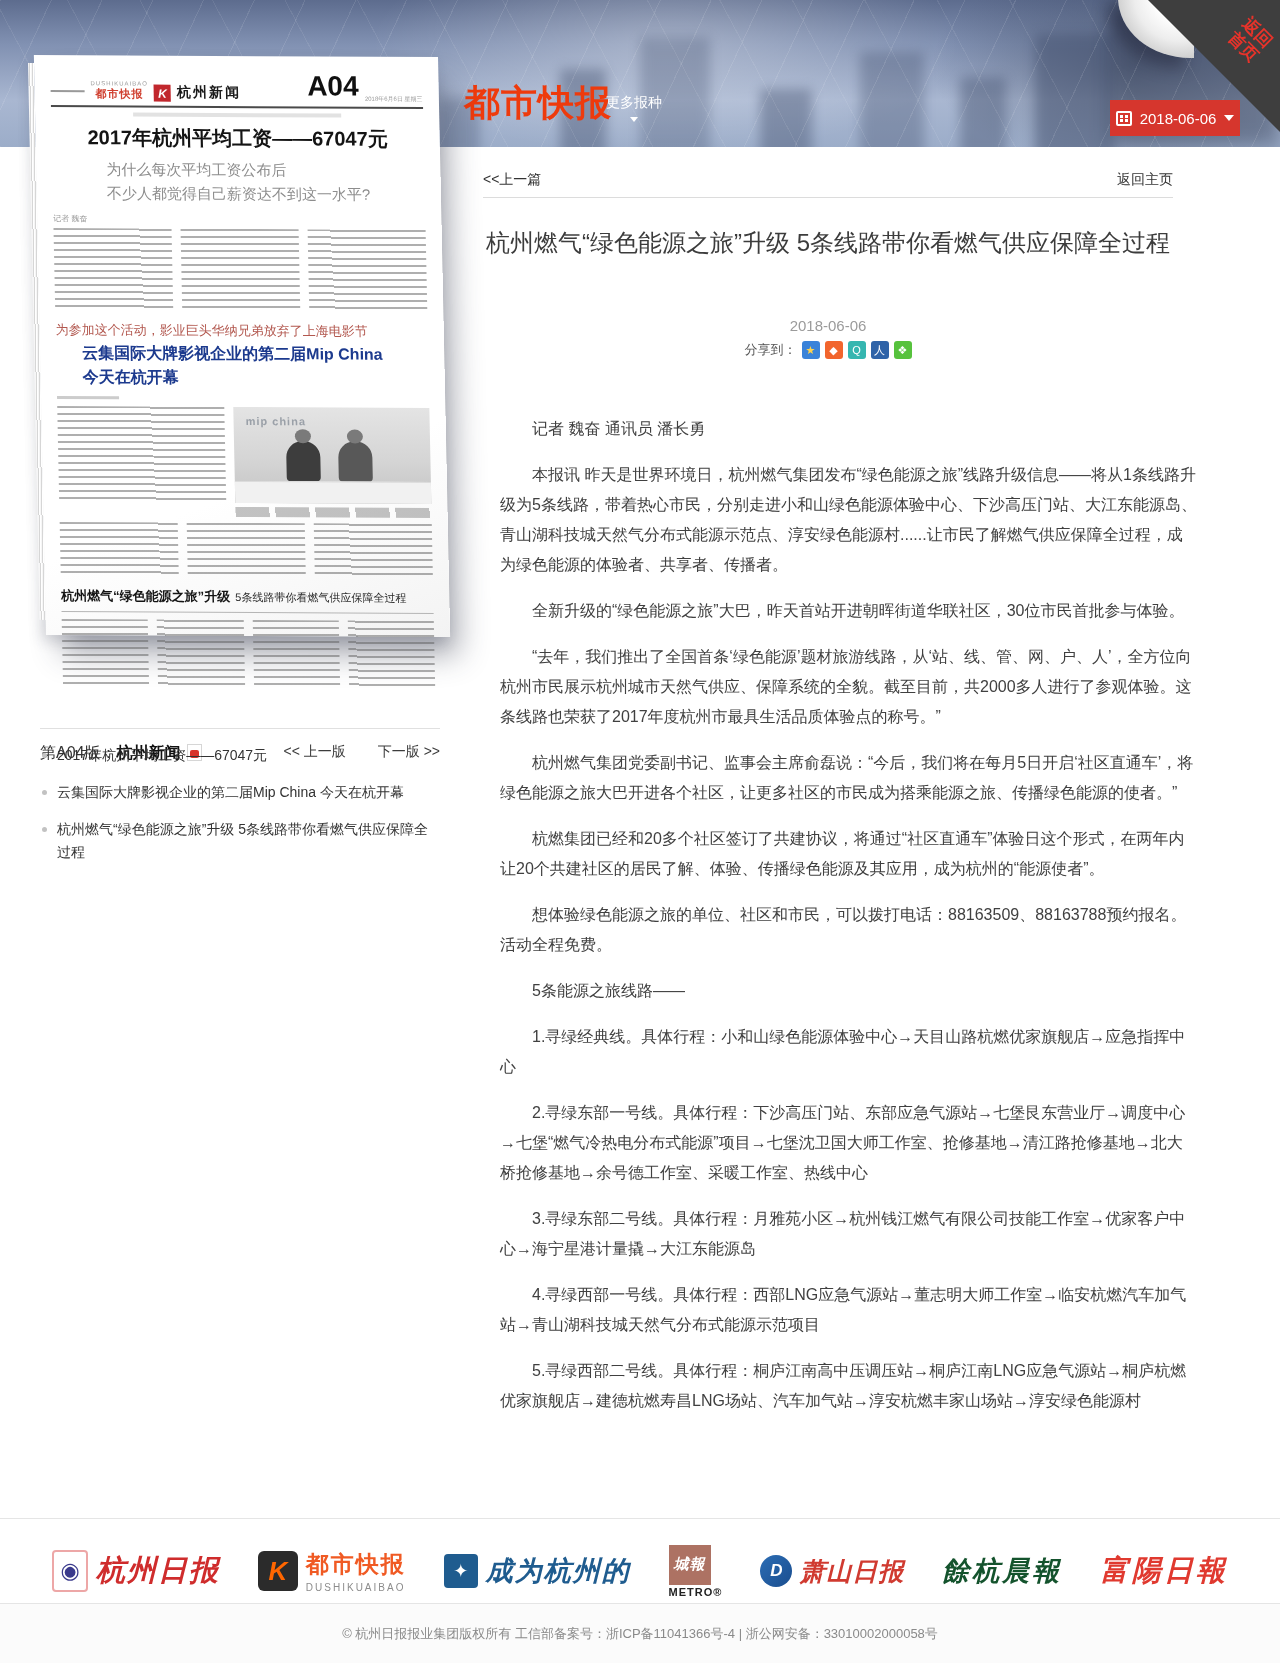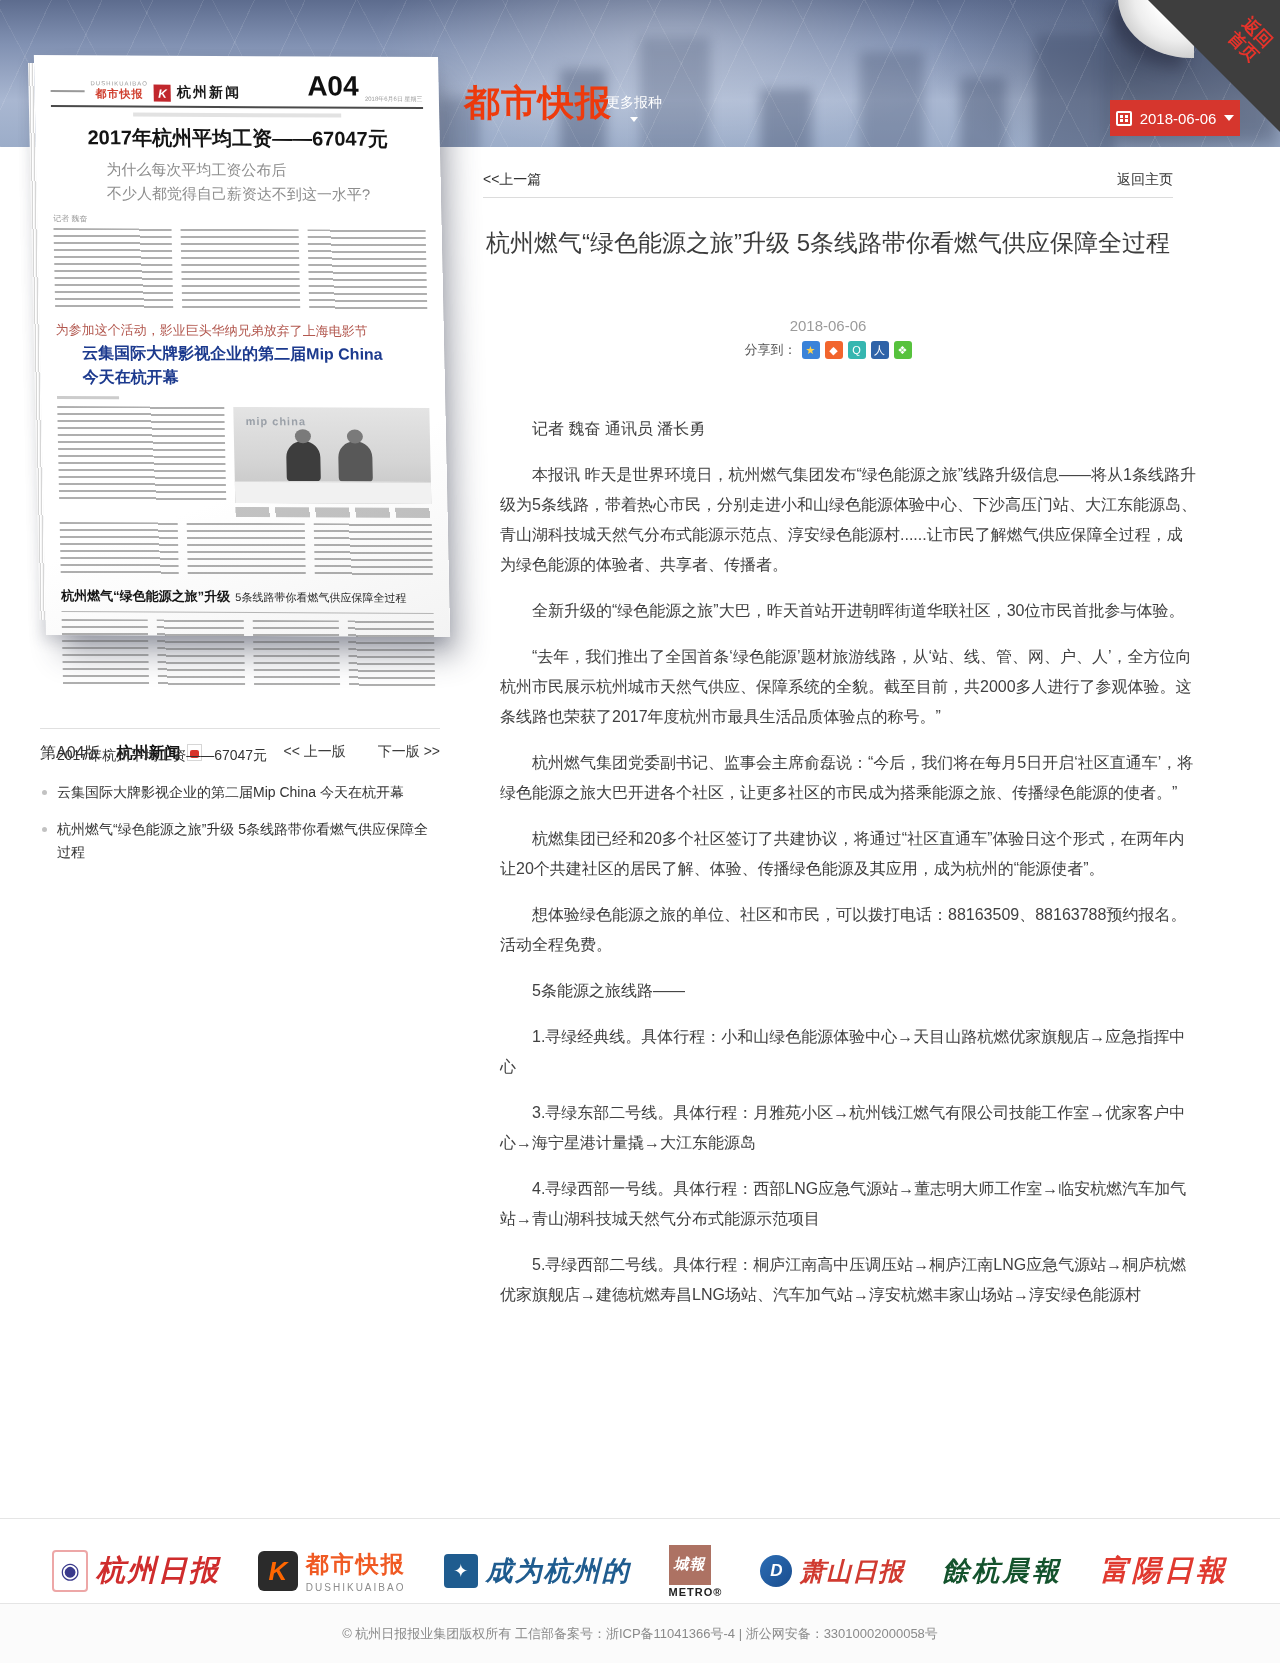--- a/index.html
+++ b/index.html
@@ -274,20 +274,21 @@
 <div class="article-body">
   <p>记者 魏奋 通讯员 潘长勇</p>
   <p>本报讯 昨天是世界环境日，杭州燃气集团发布“绿色能源之旅”线路升级信息——将从1条线路升级为5条线路，带着热心市民，分别走进小和山绿色能源体验中心、下沙高压门站、大江东能源岛、青山湖科技城天然气分布式能源示范点、淳安绿色能源村......让市民了解燃气供应保障全过程，成为绿色能源的体验者、共享者、传播者。</p>
   <p>全新升级的“绿色能源之旅”大巴，昨天首站开进朝晖街道华联社区，30位市民首批参与体验。</p>
   <p>“去年，我们推出了全国首条‘绿色能源’题材旅游线路，从‘站、线、管、网、户、人’，全方位向杭州市民展示杭州城市天然气供应、保障系统的全貌。截至目前，共2000多人进行了参观体验。这条线路也荣获了2017年度杭州市最具生活品质体验点的称号。”</p>
   <p>杭州燃气集团党委副书记、监事会主席俞磊说：“今后，我们将在每月5日开启‘社区直通车’，将绿色能源之旅大巴开进各个社区，让更多社区的市民成为搭乘能源之旅、传播绿色能源的使者。”</p>
   <p>杭燃集团已经和20多个社区签订了共建协议，将通过“社区直通车”体验日这个形式，在两年内让20个共建社区的居民了解、体验、传播绿色能源及其应用，成为杭州的“能源使者”。</p>
   <p>想体验绿色能源之旅的单位、社区和市民，可以拨打电话：88163509、88163788预约报名。活动全程免费。</p>
   <p>5条能源之旅线路——</p>
   <p>1.寻绿经典线。具体行程：小和山绿色能源体验中心→天目山路杭燃优家旗舰店→应急指挥中心</p>
+  <p>2.寻绿东部一号线。具体行程：下沙高压门站、东部应急气源站→七堡艮东营业厅→调度中心→七堡“燃气冷热电分布式能源”项目→七堡沈卫国大师工作室、抢修基地→清江路抢修基地→北大桥抢修基地→余号德工作室、采暖工作室、热线中心</p>
   <p>3.寻绿东部二号线。具体行程：月雅苑小区→杭州钱江燃气有限公司技能工作室→优家客户中心→海宁星港计量撬→大江东能源岛</p>
   <p>4.寻绿西部一号线。具体行程：西部LNG应急气源站→董志明大师工作室→临安杭燃汽车加气站→青山湖科技城天然气分布式能源示范项目</p>
   <p>5.寻绿西部二号线。具体行程：桐庐江南高中压调压站→桐庐江南LNG应急气源站→桐庐杭燃优家旗舰店→建德杭燃寿昌LNG场站、汽车加气站→淳安杭燃丰家山场站→淳安绿色能源村</p>
 </div>
 
 <div class="footer-divider"></div>
 <div class="footer-logos">
   <div class="logo-item">
     <span class="hz-ic">◉</span>
     <span class="hz-tx serif">杭州日报</span>

